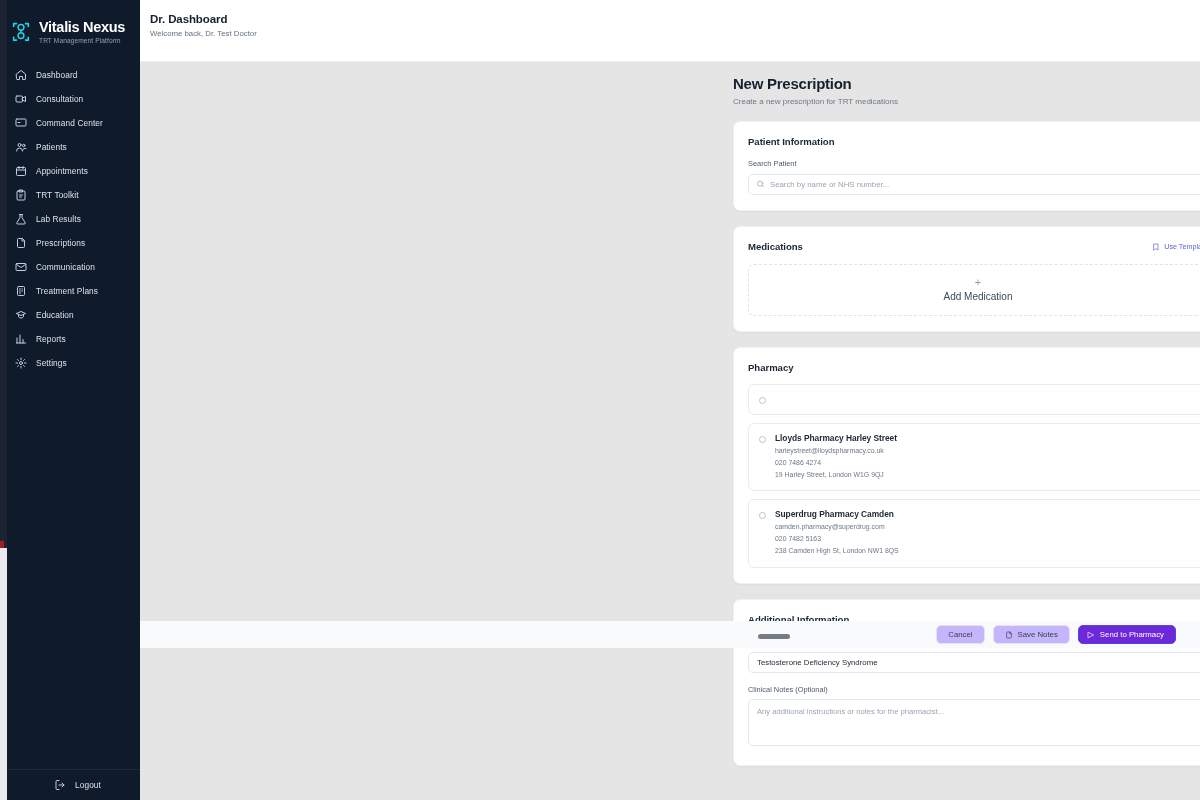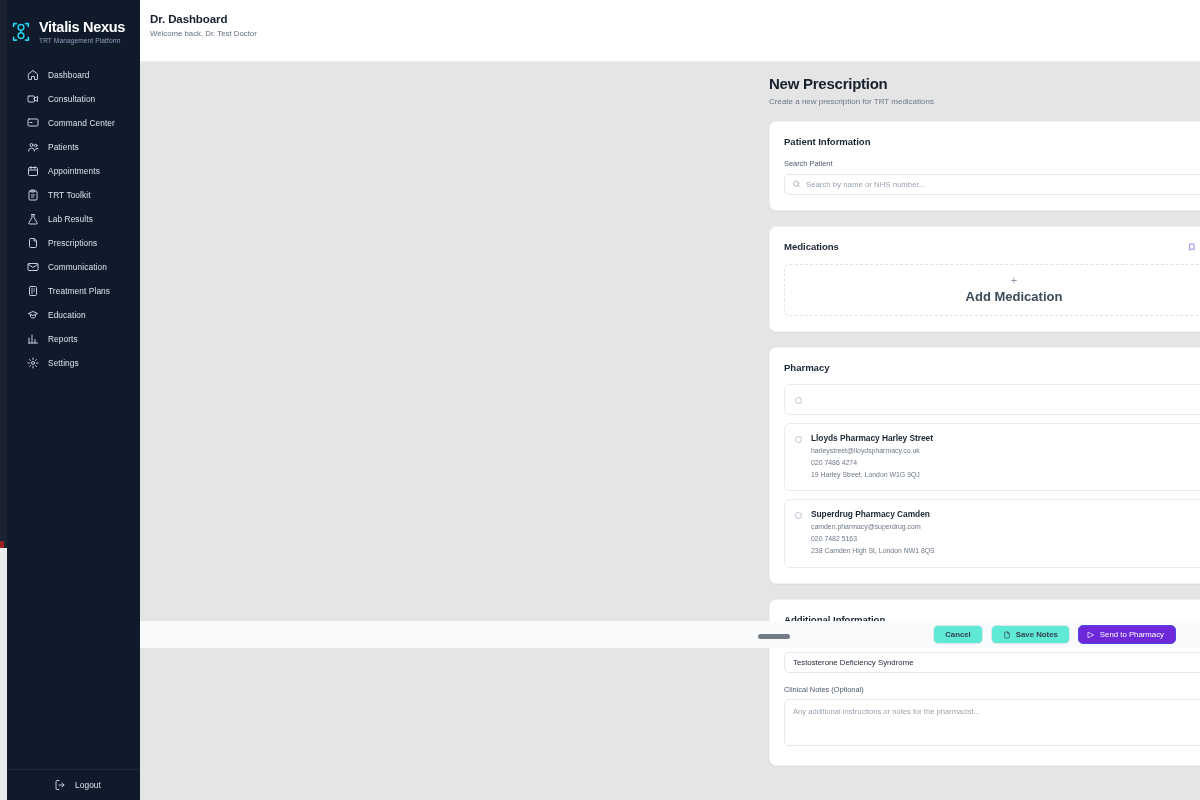--- a/index.html
+++ b/index.html
@@ -39,21 +39,21 @@
   .brand-text { display: flex; flex-direction: column; line-height: 1; }
   .brand-title {
     color: #ffffff; font-size: 14.5px; font-weight: bold; letter-spacing: -0.3px;
   }
   .brand-sub {
     color: #8fa3bd; font-size: 6.6px; margin-top: 3px; letter-spacing: 0.1px;
   }
   .nav { padding-top: 5px; display: flex; flex-direction: column; }
   .nav-item {
     display: flex; align-items: center; gap: 9px;
-    padding: 6px 0 6px 27px; cursor: pointer;
+    padding: 6px 0 6px 15px; cursor: pointer;
   }
   .nav-icon { width: 12px; height: 12px; flex: 0 0 12px; color: #c3cedd; display: block; }
   .nav-icon svg { display: block; width: 12px; height: 12px; }
   .nav-label { color: #dbe3ec; font-size: 8.3px; letter-spacing: 0.1px; white-space: nowrap; }
 
   .sidebar-spacer { flex: 1 1 auto; }
   .sidebar-footer {
     border-top: 1px solid #1d2b40;
     padding: 9px 0 9px 15px;
     display: flex; align-items: center; gap: 9px; cursor: pointer; justify-content: center;
@@ -64,21 +64,20 @@
   .topbar {
     height: 62px; background: #ffffff; border-bottom: 1px solid #e9edf2;
     padding: 13px 0 0 10px; flex: 0 0 62px;
   }
   .topbar-title { font-size: 11.5px; font-weight: bold; color: #16202e; letter-spacing: -0.1px; }
   .topbar-sub { font-size: 7.8px; color: #63707f; margin-top: 4px; }
 
   .content {
     flex: 1 1 auto; overflow: hidden; position: relative;
     padding-top: 13px;
-    padding-left: 36px;
   }
   .page { width: 490px; margin: 0 auto; margin-left: 593px; }
 
   .page-title { font-size: 15px; font-weight: bold; color: #16202e; letter-spacing: -0.25px; }
   .page-sub { font-size: 8px; color: #6b7785; margin-top: 5px; }
 
   .card {
     background: #ffffff; border: 1px solid #eef1f5; border-radius: 7px;
     margin-top: 15px; padding: 14px 14px 15px 14px;
     box-shadow: 0 1px 2px rgba(16,24,40,0.04);
@@ -107,21 +106,21 @@
     color: #5b5ce0; font-size: 7.2px; cursor: pointer; white-space: nowrap;
   }
   .use-template svg { display: block; width: 8px; height: 8px; }
 
   .add-med {
     margin-top: 12px; height: 52px; border: 1px dashed #dfe4eb; border-radius: 6px;
     display: flex; flex-direction: column; align-items: center; justify-content: center;
     gap: 4px; cursor: pointer; background: #ffffff;
   }
   .add-med-plus { color: #8e99a7; font-size: 11px; line-height: 9px; font-weight: 300; }
-  .add-med-label { font-size: 13px; color: #3d4a59; font-weight: 700; }
+  .add-med-label { font-size: 10px; color: #3d4a59; font-weight: 400; }
 
   .pharm-list { margin-top: 11px; display: flex; flex-direction: column; gap: 8px; }
   .pharm-item {
     border: 1px solid #e8ecf1; border-radius: 6px; background: #ffffff;
     padding: 9px 10px 10px 10px; display: flex; gap: 9px; cursor: pointer;
   }
   .radio {
     width: 7px; height: 7px; border: 1px solid #b9c2cd; border-radius: 50%;
     flex: 0 0 7px; margin-top: 3px; background: #ffffff;
   }
@@ -141,22 +140,22 @@
   .bottombar {
     position: absolute; left: 140px; right: 0; bottom: 0; height: 27px;
     background: #f8fafc;
     display: flex; align-items: center; justify-content: flex-end;
     padding-right: 24px; gap: 8px; z-index: 30;
   }
   .btn {
     display: inline-flex; align-items: center; gap: 5px;
     height: 19px; padding: 0 11px; border-radius: 5px;
     font-family: "Liberation Sans", sans-serif; font-size: 7.8px;
-    border: 1px solid #e1e6ec; background: #5eead4; color: #36414f;
-    cursor: pointer; white-space: nowrap; font-weight: bold;
+    border: 1px solid #e1e6ec; background: #c4b5fd; color: #36414f;
+    cursor: pointer; white-space: nowrap;
   }
   .btn svg { display: block; width: 8px; height: 8px; }
   .btn-primary {
     background: #6d28d9; border-color: #4f46e5; color: #ffffff; font-weight: normal; padding-left: 8px;
   }
   .hscroll-thumb {
     position: absolute; left: 758px; bottom: 9px; width: 32px; height: 5px;
     border-radius: 3px; background: #737b86; z-index: 31;
   }
 </style>

